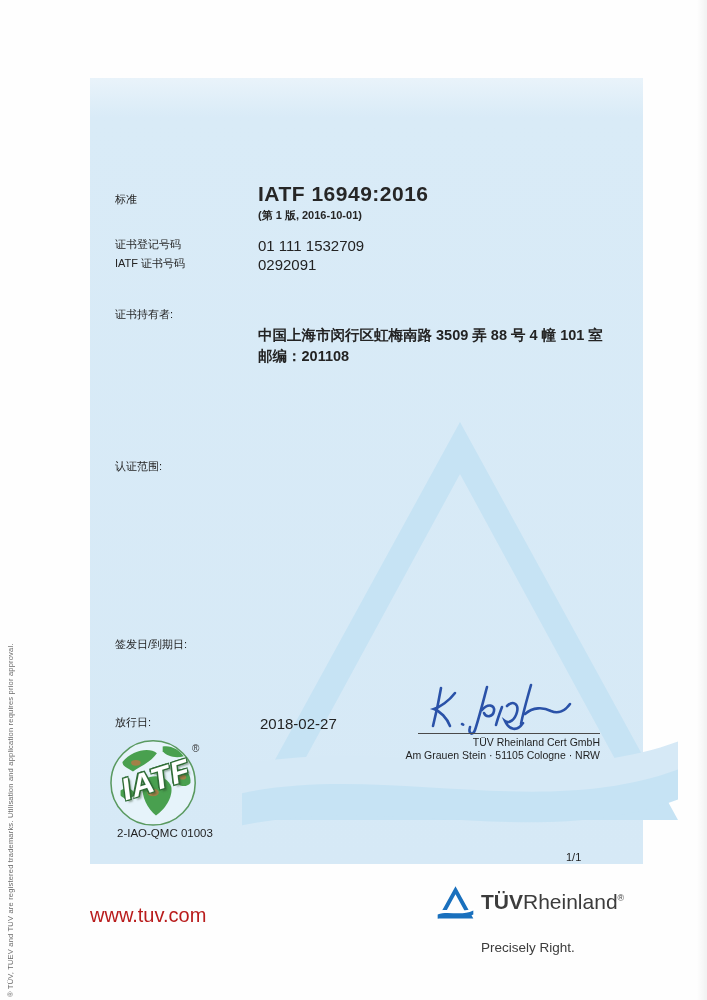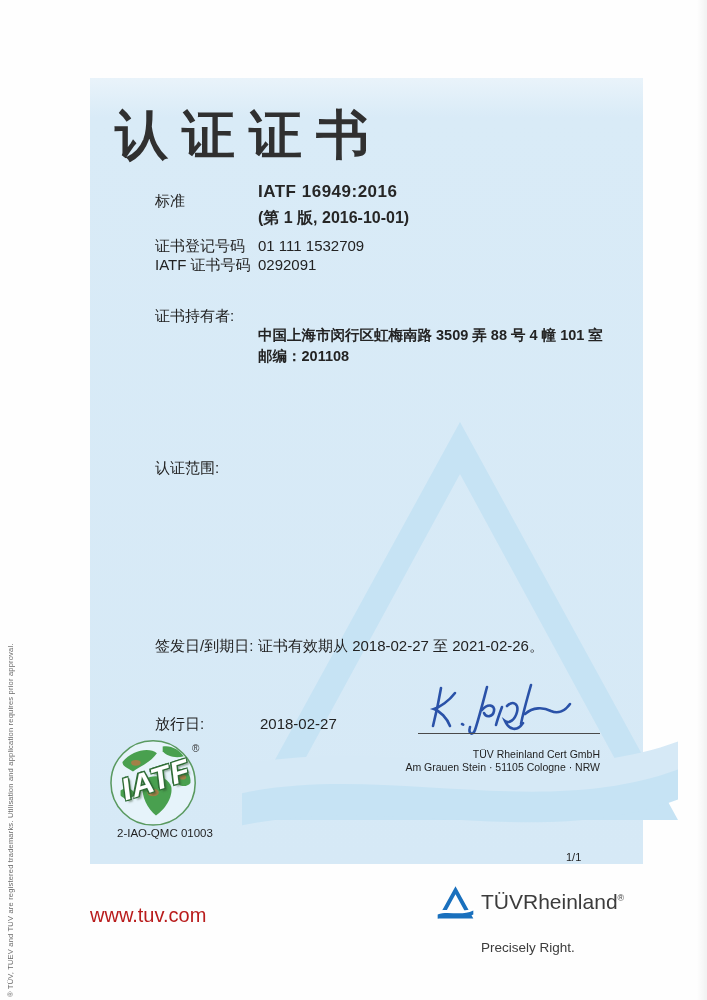--- a/index.html
+++ b/index.html
@@ -22,84 +22,82 @@
   .panel{
     position:absolute; left:90px; top:78px; width:553px; height:786px;
     background:linear-gradient(180deg,#e9f3fa 0%, #d9ebf7 5%, #d6e9f6 100%);
   }
   .wm{ position:absolute; left:152px; top:344px; width:436px; height:452px; }
   .abs{ position:absolute; }
   .title{
     left:115px; top:100px; font-size:53px; font-weight:bold; color:#303030;
     letter-spacing:14px; white-space:nowrap;
   }
-  .lbl{ font-size:15px; color:#232323; white-space:nowrap;margin-left:40px; }
+  .lbl{ font-size:11px; color:#232323; white-space:nowrap; }
   .val{ font-size:15px; color:#232323; white-space:nowrap; }
-  .std-val{ left:258px; top:182px; font-size:17px; font-weight:bold; letter-spacing:.5px;}
-  .std-ed{ left:258px; top:208px; font-size:16px; font-weight:bold; }
+  .std-val{ left:258px; top:182px; font-size:21px; font-weight:bold; letter-spacing:.5px;}
+  .std-ed{ left:258px; top:208px; font-size:11px; font-weight:bold; }
   .b{ font-weight:bold; }
   .body-sm{ font-size:14.5px; }
   .sig-svg{ left:425px; top:680px; width:152px; height:56px; }
   .sig-line{ left:418px; top:733px; width:182px; height:1px; background:#4a4a4a; }
   .issuer{ left:390px; top:736px; width:210px; text-align:right; font-size:10.5px;
-    line-height:13px; color:#1f1f1f; white-space:nowrap;margin-top:12px;}
+    line-height:13px; color:#1f1f1f; white-space:nowrap;}
   .globe{ left:107px; top:737px; width:96px; height:90px; }
   .iatf-letters{
     left:116px; top:762px; width:80px; text-align:center; font-size:31px;
     font-weight:bold; font-style:italic; color:#ffffff; letter-spacing:1px;
     transform:rotate(-18deg);
     text-shadow:-1.3px -1.3px 0 #2f6d36, 1.3px -1.3px 0 #2f6d36,
                 -1.3px 1.3px 0 #2f6d36, 1.3px 1.3px 0 #2f6d36, 2px 3px 2px rgba(40,70,40,.45);
   }
   .iatf-reg{ left:192px; top:743px; font-size:10px; color:#333; }
   .scheme{ left:117px; top:827px; font-size:11.5px; color:#1f1f1f; }
   .page-ind{ left:566px; top:824px; font-size:11px; color:#1f1f1f;margin-top:27px; }
   .website{ left:90px; top:904px; font-size:20px; color:#b91c1c; }
   .tr-logo{ left:437px; top:884px; width:37px; height:42px; }
   .brand{ left:481px; top:890px; font-size:21px; color:#3c3c3c; white-space:nowrap; }
-  .brand .bold{ font-weight:normal; }
+  .brand .bold{ font-weight:bold; }
   .brand sup{ font-size:9px; vertical-align:super; }
   .tagline{ left:481px; top:940px; font-size:13.5px; color:#3c3c3c; }
 </style>
 </head>
 <body>
 
 <div class="page">
 
   <div class="side-note">® TÜV, TUEV and TUV are registered trademarks. Utilisation and application requires prior approval.</div>
 
   <div class="panel">
 
     <svg class="wm" viewBox="0 0 436 452" aria-hidden="true">
       <path d="M218 0 L436 398 L0 398 Z M218 52 L392 372 L44 372 Z" fill="#c6e3f4" fill-rule="evenodd"></path>
       <path d="M-4 344 C 140 312, 300 372, 440 318 L440 348 C 300 402, 140 342, -4 374 Z" fill="#d6e9f6"></path>
       <path d="M-4 372 C 140 340, 300 400, 440 346 L440 376 C 300 430, 150 372, -4 404 Z" fill="#c6e3f4"></path>
     </svg>
   </div>
 
-  <div class="abs title">认证证书</div>
 
   <div class="abs lbl" style="left:115px;top:192px">标准</div>
   <div class="abs std-val">IATF 16949:2016</div>
   <div class="abs std-ed">(第 1 版, 2016-10-01)</div>
 
   <div class="abs lbl" style="left:115px;top:237px">证书登记号码</div>
   <div class="abs val" style="left:258px;top:237px">01 111 1532709</div>
   <div class="abs lbl" style="left:115px;top:256px">IATF 证书号码</div>
   <div class="abs val" style="left:258px;top:256px">0292091</div>
 
   <div class="abs lbl" style="left:115px;top:307px">证书持有者:</div>
   <div class="abs val b body-sm" style="left:258px;top:326px">中国上海市闵行区虹梅南路 3509 弄 88 号 4 幢 101 室</div>
   <div class="abs val b body-sm" style="left:258px;top:347px">邮编：201108</div>
 
   <div class="abs lbl" style="left:115px;top:459px">认证范围:</div>
 
 
   <div class="abs lbl" style="left:115px;top:637px">签发日/到期日:</div>
-  <div class="abs val" style="left:258px;top:637px">证书有效期从 2018-02-27 至 2021-02-26。</div>
 
   <div class="abs lbl" style="left:115px;top:715px">放行日:</div>
   <div class="abs val" style="left:260px;top:715px">2018-02-27</div>
 
   <svg class="abs sig-svg" viewBox="0 0 152 56" aria-hidden="true">
     <g stroke="#2a52a8" stroke-width="2.6" fill="none" stroke-linecap="round">
       <path d="M16 8 C 14 20, 11 34, 8 46"></path>
       <path d="M30 13 C 24 21, 15 27, 9 29 C 15 31, 22 38, 25 46"></path>
       <path d="M37 44 l1.2 .6"></path>
       <path d="M62 7 C 58 22, 54 38, 50 50 C 48 56, 43 54, 45 47"></path>

